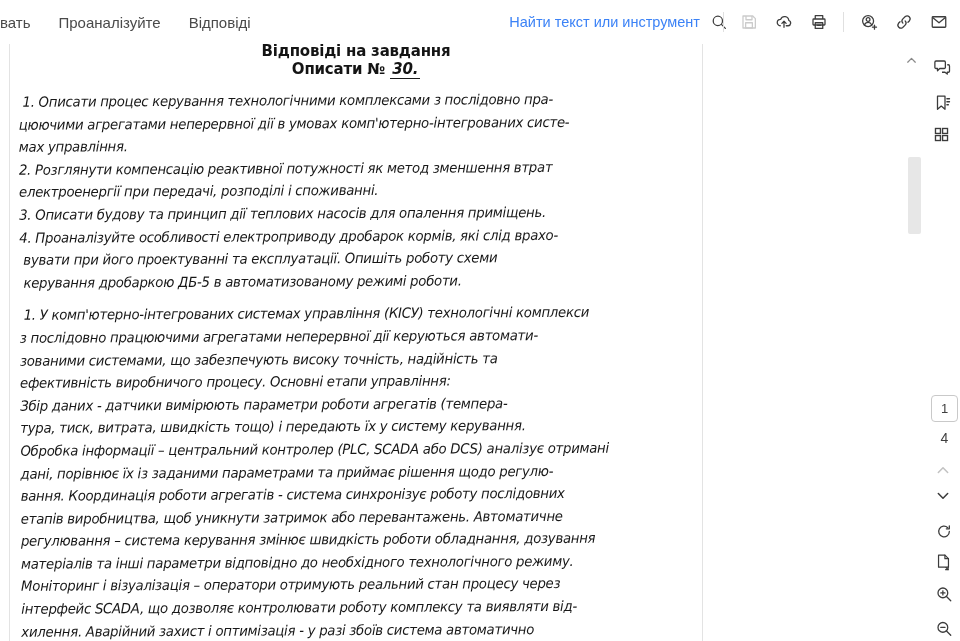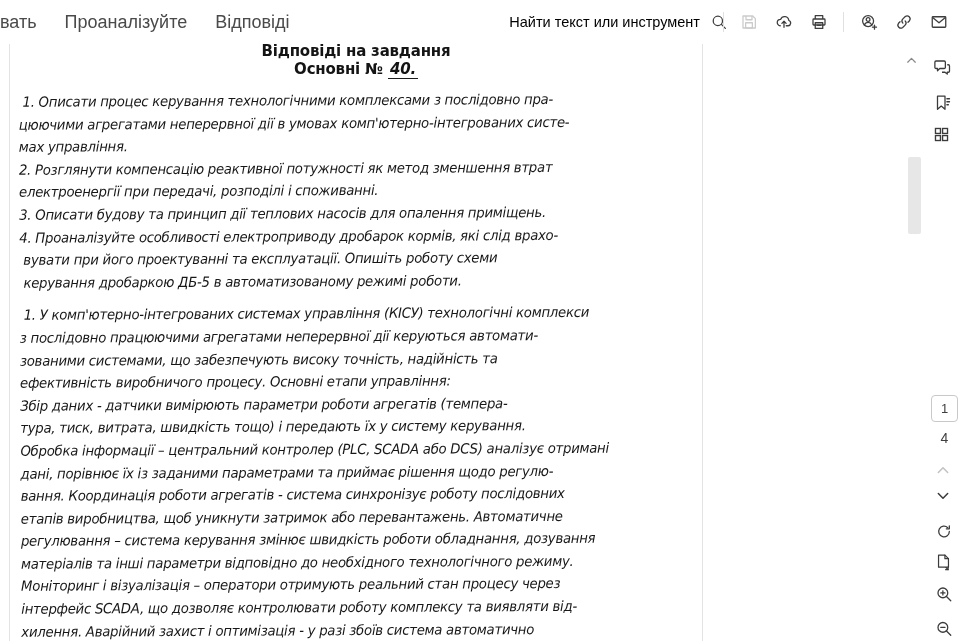--- a/index.html
+++ b/index.html
@@ -5,25 +5,25 @@
   * { margin:0; padding:0; box-sizing:border-box; }
   html,body { width:960px; height:641px; overflow:hidden; background:#fff;
               font-family:"Liberation Sans", sans-serif; }
   #app { position:relative; width:960px; height:641px; background:#fff; }
 
   
   .toolbar { position:absolute; top:0; left:0; width:960px; height:44px;
              background:#fff; z-index:30; }
   .menu { position:absolute; top:0; left:0; height:44px; display:flex;
           align-items:center; }
-  .menu-item { font-size:18px; color:#4a4a4a; margin-right:28px; cursor:pointer; white-space:nowrap; }
+  .menu-item { font-size:15px; color:#4a4a4a; margin-right:28px; cursor:pointer; white-space:nowrap; }
   .menu-item:first-child { margin-left:0; }
   .search-wrap { position:absolute; top:0; right:232px; height:44px;
                  display:flex; align-items:center; cursor:pointer; }
-  .search-label { font-size:14.5px; color:#000000; margin-right:10px; white-space:nowrap; }
+  .search-label { font-size:14.5px; color:#3b82f6; margin-right:10px; white-space:nowrap; }
   .tb-icons { position:absolute; top:0; right:4px; height:44px; display:flex;
               align-items:center; }
   .tb-icon { width:18px; height:18px; margin:0 8.5px; color:#3d3d3d; cursor:pointer; flex:none; }
   .tb-icon.disabled { color:#cbcbcb; cursor:default; }
   .tb-divider { width:1px; height:20px; background:#e0e0e0; margin:0 7px; flex:none; }
   svg { display:block; width:100%; height:100%; }
 
   
   .page { position:absolute; top:40px; left:9px; width:694px; height:640px;
           background:#fff; border-left:1px solid #e3e3e3; border-right:1px solid #e3e3e3;
@@ -63,21 +63,21 @@
   .ic-zout   { left:935px; top:616px; width:18px; height:25px; }
 </style>
 </head>
 <body>
 
 <div id="app">
 
   <div class="page">
     <div class="doc-title">
       <div>Відповіді на завдання</div>
-      <div><span>Основні № </span><span class="num">40.</span></div>
+      <div><span>Описати № </span><span class="num">30.</span></div>
     </div>
     <div class="hand-lines">
         <div class="hand-line"> 1. Описати процес керування технологічними комплексами з послідовно пра-</div>
         <div class="hand-line">цюючими агрегатами неперервної дії в умовах комп'ютерно-інтегрованих систе-</div>
         <div class="hand-line">мах управління.</div>
         <div class="hand-line">2. Розглянути компенсацію реактивної потужності як метод зменшення втрат</div>
         <div class="hand-line">електроенергії при передачі, розподілі і споживанні.</div>
         <div class="hand-line">3. Описати будову та принцип дії теплових насосів для опалення приміщень.</div>
         <div class="hand-line">4. Проаналізуйте особливості електроприводу дробарок кормів, які слід врахо-</div>
         <div class="hand-line"> вувати при його проектуванні та експлуатації. Опишіть роботу схеми</div>

